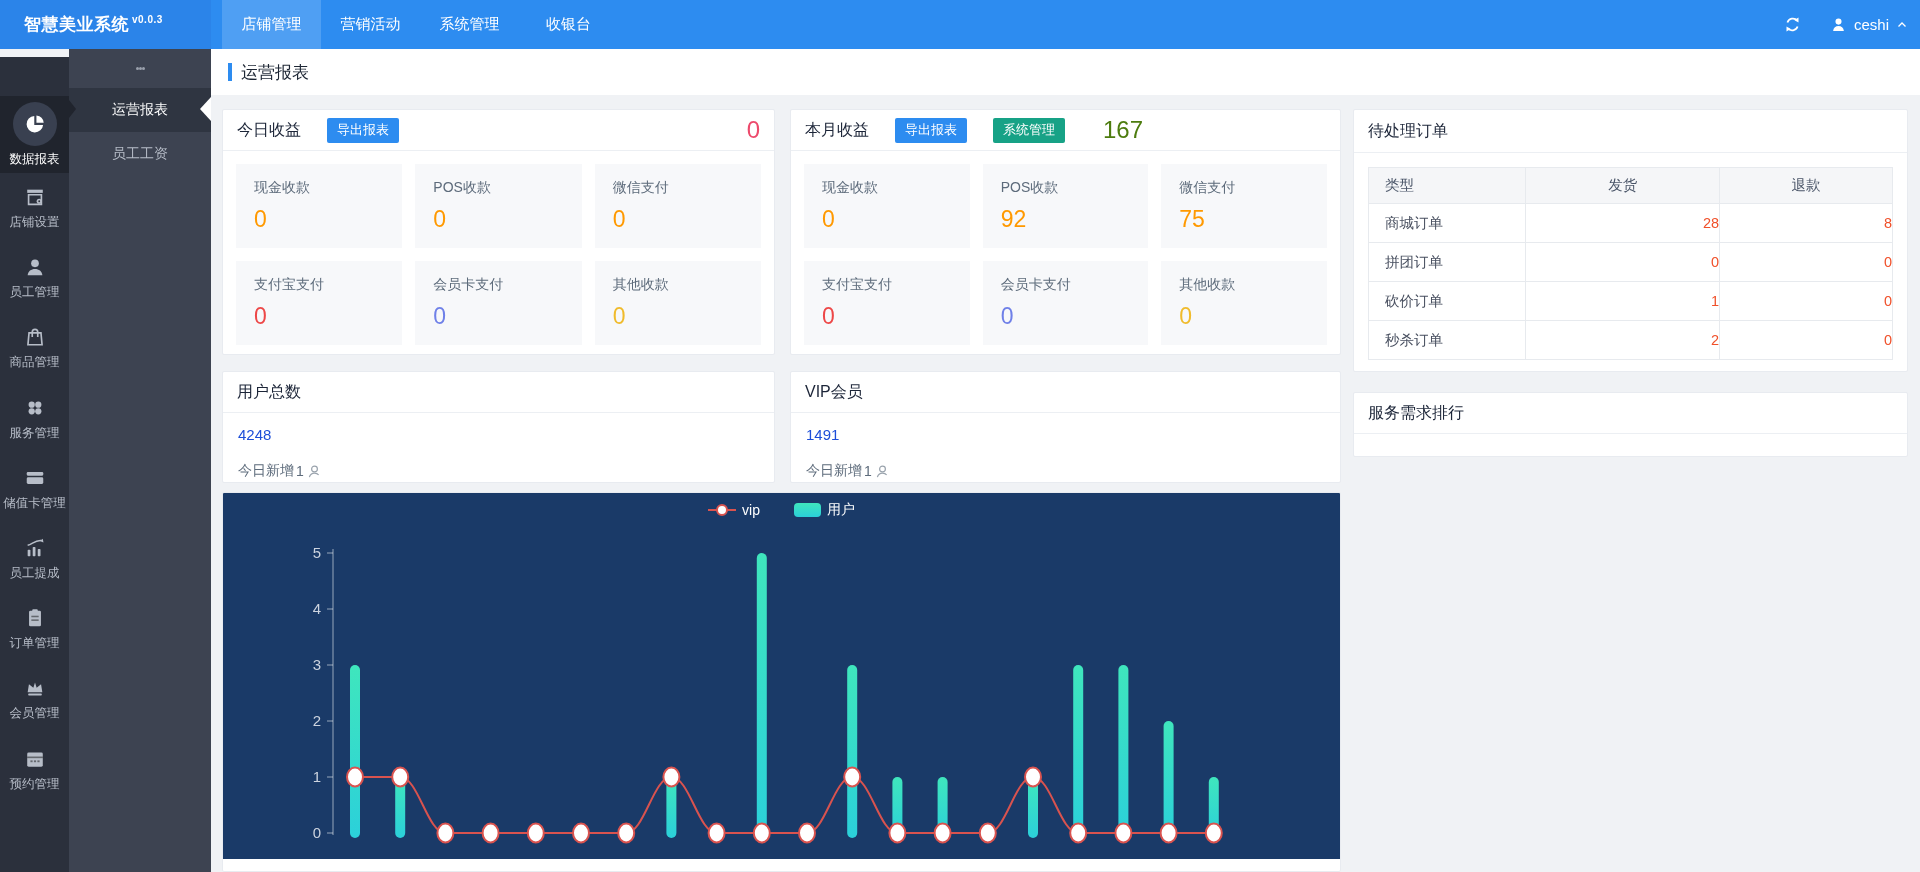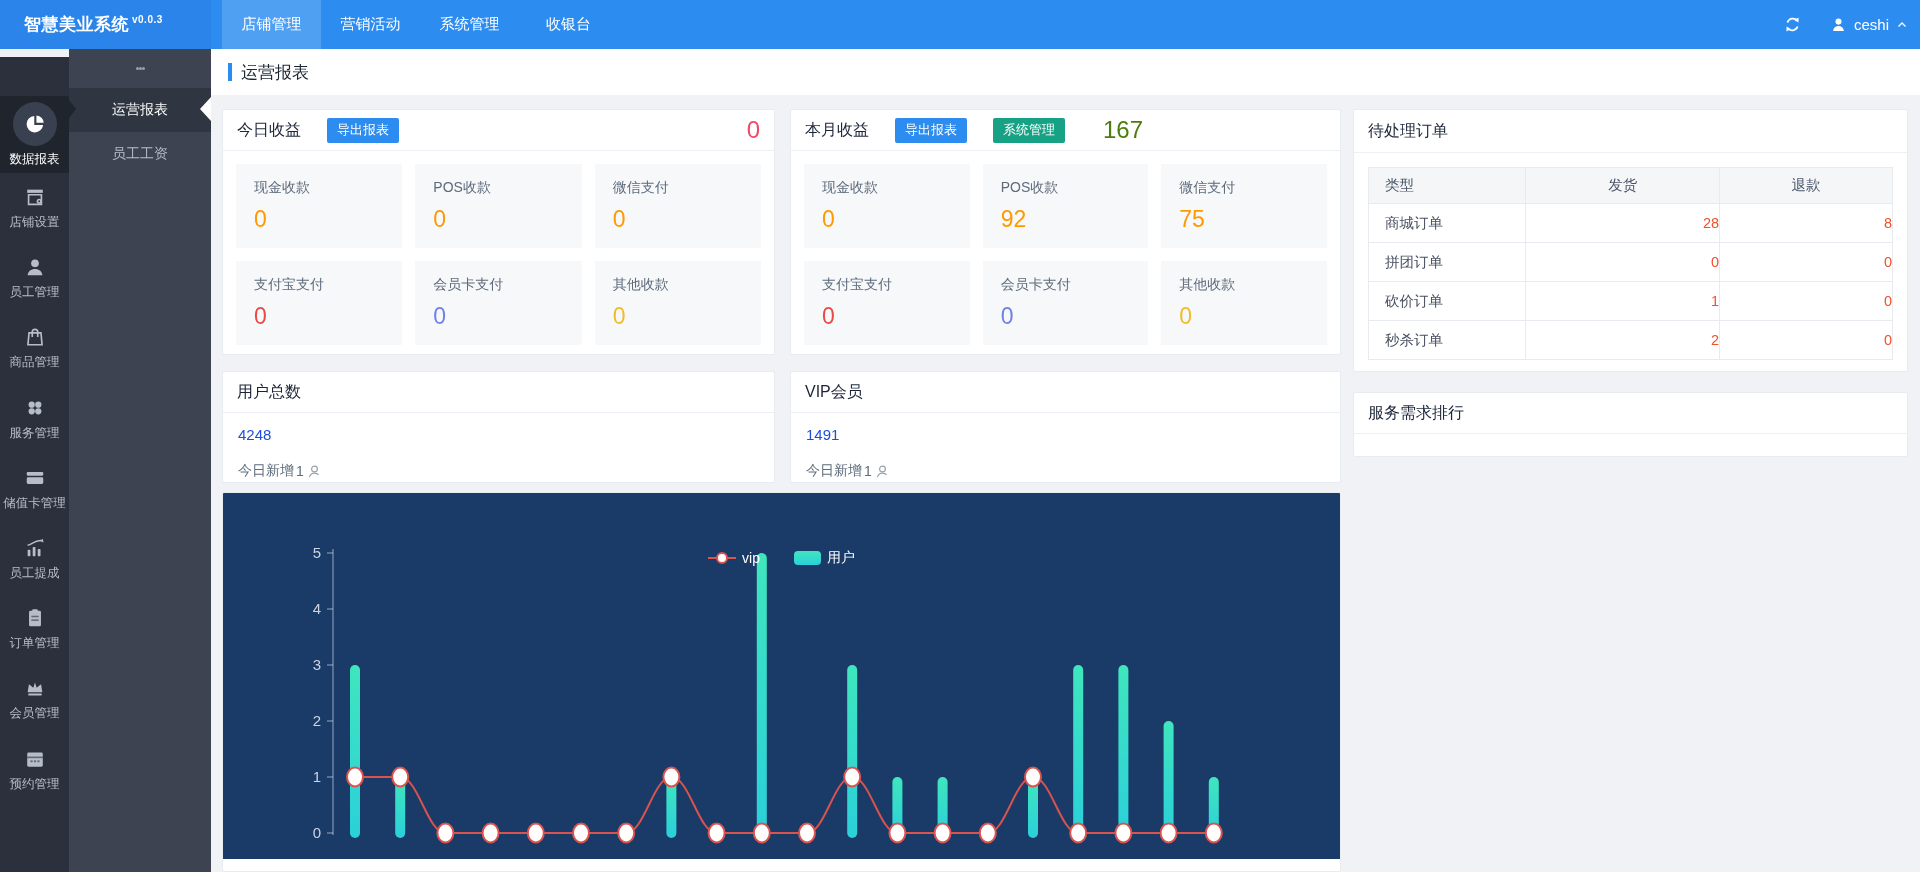--- a/index.html
+++ b/index.html
@@ -69,21 +69,21 @@
   table.pend th:first-child, table.pend td:first-child { text-align:left; padding-left:16px; width:30%; }
   table.pend th:nth-child(2), table.pend td:nth-child(2) { width:37%; }
 
   .kpi-body { padding:13px 15px; }
   .kpi-value { font-size:15px; color:#1d4ed8; }
   .kpi-new { margin-top:19px; font-size:14px; color:#5d6b7b; display:flex; align-items:center; gap:2px; }
 
   
   .chart-area { position:relative; width:100%; height:366px; background:#1a3a68; }
   .chart-area svg.plot { position:absolute; left:0; top:0; width:100%; height:100%; }
-  .legend { position:absolute; left:0; right:0; top:8px; display:flex; justify-content:center; align-items:center; gap:34px; color:#fff; font-size:14px; z-index:2;margin-top:48px; }
+  .legend { position:absolute; left:0; right:0; top:8px; display:flex; justify-content:center; align-items:center; gap:34px; color:#fff; font-size:14px; z-index:2; }
   .legend-item { display:flex; align-items:center; gap:6px; cursor:pointer; }
   .sym-line { position:relative; width:28px; height:12px; }
   .sym-line::before { content:""; position:absolute; left:0; right:0; top:5px; height:2px; background:#d9534f; }
   .sym-line::after { content:""; position:absolute; left:8px; top:0; width:8px; height:8px; border:2px solid #d9534f; border-radius:50%; background:#fff; }
   .sym-bar { width:27px; height:14px; border-radius:4px; background:linear-gradient(180deg,#3fe6bd,#2bd0da); }
 </style>
 </head>
 <body>
 
 <header class="navbar">

